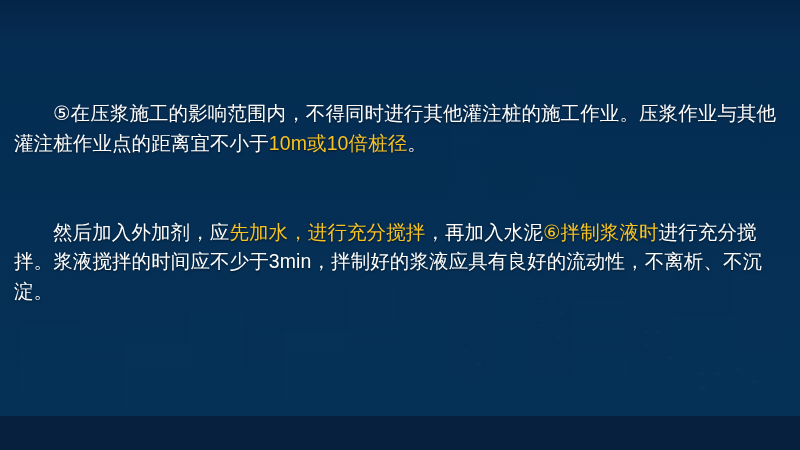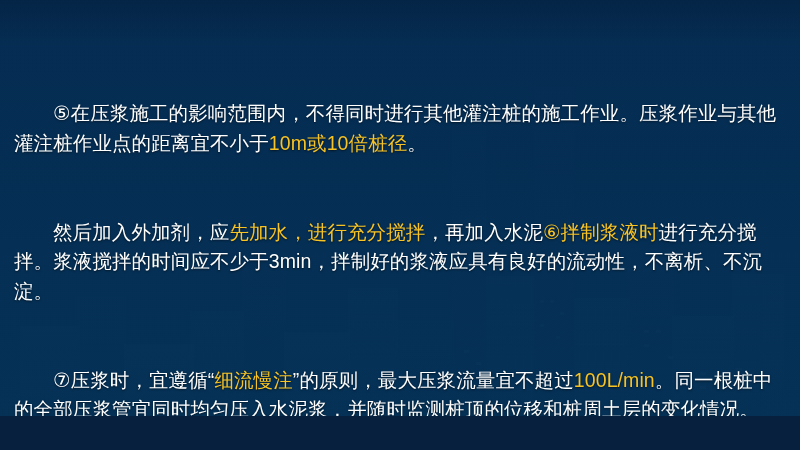--- a/index.html
+++ b/index.html
@@ -116,17 +116,16 @@
     <div class="win" style="left:464px; top:350px; width:5px; height:3px;"></div>
     <div class="win" style="left:476px; top:362px; width:5px; height:3px;"></div>
   </div>
 
   <div class="bg-veil"></div>
   <div class="bg-top-dark"></div>
 
   <div class="body-text">
     <p class="para"><span>⑤在压浆施工的影响范围内，不得同时进行其他灌注桩的施工作业。压浆作业与其他灌注桩作业点的距离宜不小于</span><span class="hl">10m或10倍桩径</span><span>。</span></p>
     <p class="para"><span>然后加入外加剂，应</span><span class="hl">先加水，进行充分搅拌</span><span>，再加入水泥</span><span class="hl">⑥拌制浆液时</span><span>进行充分搅拌。浆液搅拌的时间应不少于3min，拌制好的浆液应具有良好的流动性，不离析、不沉淀。</span></p>
-    <p class="para"><span>⑦压浆时，宜遵循“</span><span class="hl">细流慢注</span><span>”的原则，最大压浆流量宜不超过</span><span class="hl">100L/min</span><span>。同一根桩中的全部压浆管宜同时均匀压入水泥浆，并随时监测桩顶的位移和桩周土层的变化情况。</span></p>
     
   </div>
 
 </div>
 
 </body></html>

